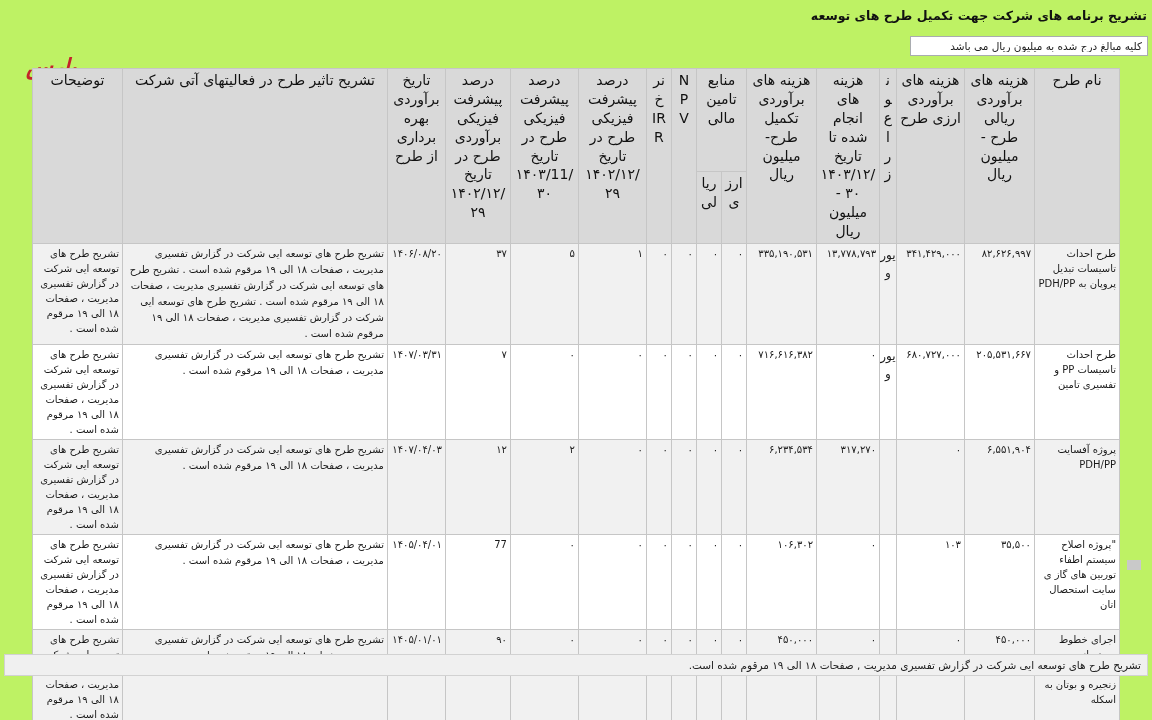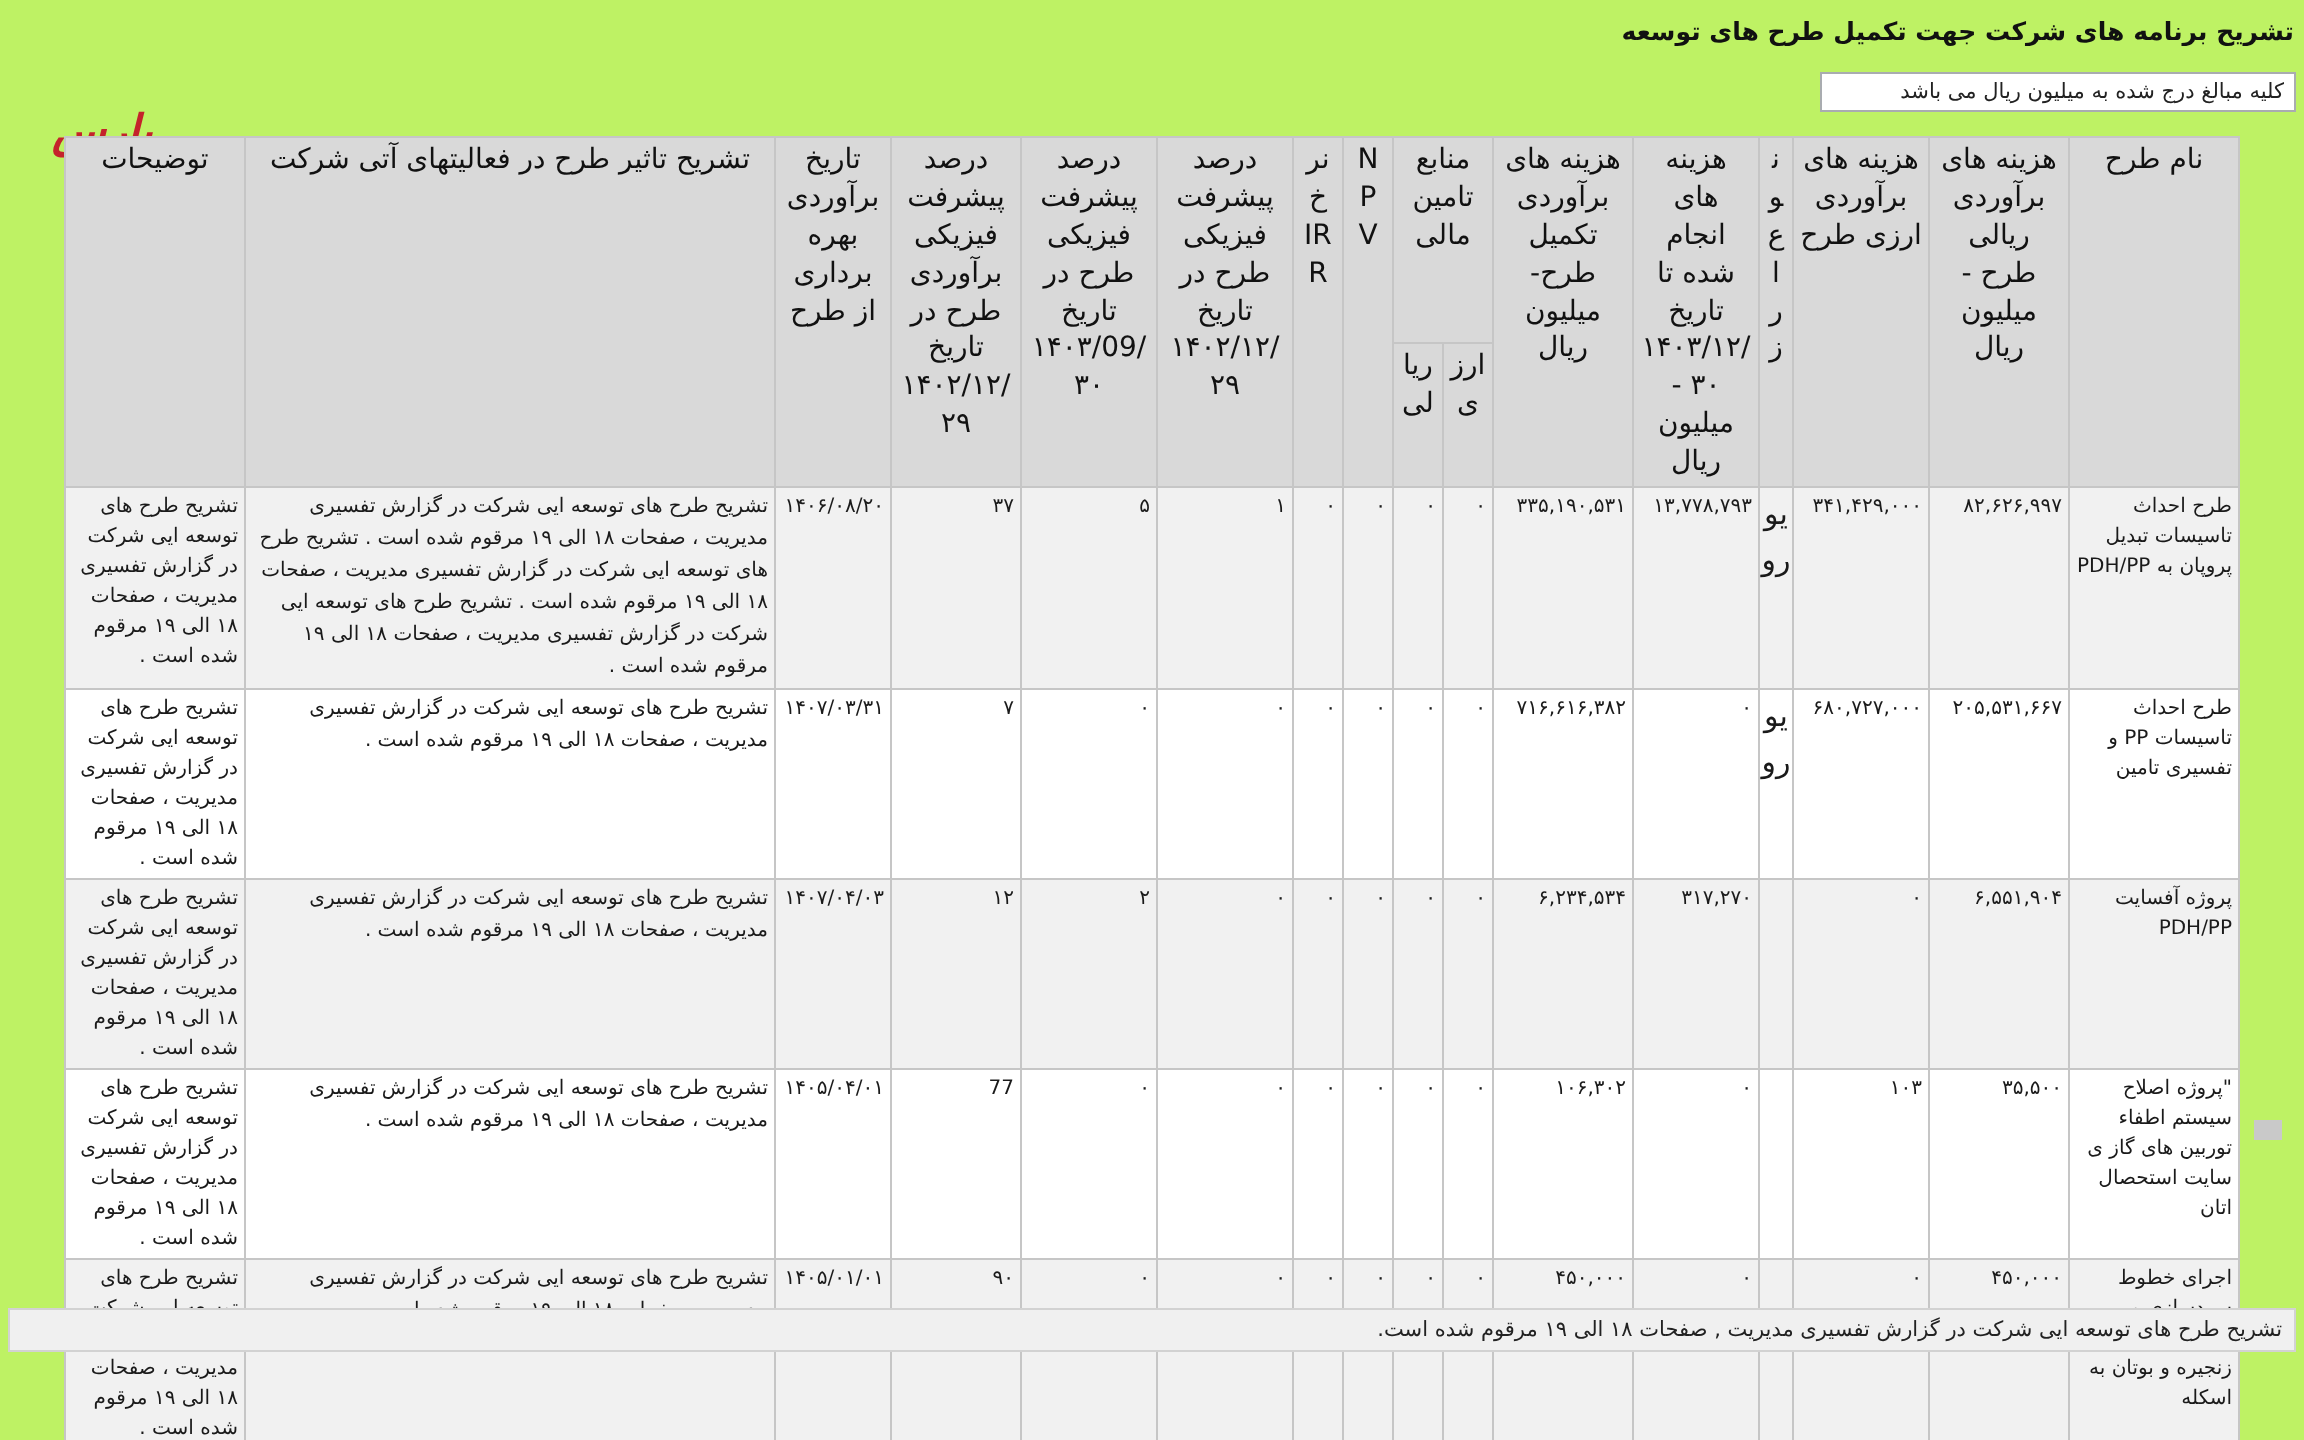--- a/index.html
+++ b/index.html
@@ -11,21 +11,21 @@
         font-family:"DejaVu Sans",sans-serif;font-size:10.5px;text-align:right;direction:rtl;
         padding:3px 5px;color:#222;}
   .tbl-wrap{position:absolute;top:68px;right:32px;}
   table{border-collapse:collapse;table-layout:fixed;width:1087px;font-size:10px;}
   th,td{border:1px solid #c6c6c6;vertical-align:top;padding:2px 3px;overflow:hidden;word-wrap:break-word;}
   th{background:#d9d9d9;font-weight:normal;text-align:center;font-size:14px;line-height:1.35;color:#111;}
   td{line-height:1.5;background:#fff;}
   tr.odd td{background:#f1f1f1;}
   td.num{text-align:right;}
   td.txt{text-align:right;}
-  td.cur{font-size:15px;text-align:center;padding:2px 0;}
+  td.cur{font-size:12px;text-align:center;padding:2px 0;}
   td.impact{text-align:right;line-height:1.6;}
   .footer-heading{position:absolute;top:636px;right:5px;font-size:12px;font-weight:bold;color:#111;}
   .footer-bar{position:absolute;top:654px;right:4px;left:4px;background:#f0f0f0;border:1px solid #d2d2d2;
         font-size:10.5px;text-align:right;padding:4px 6px;color:#222;}
   .scroll-thumb{position:absolute;top:560px;left:1127px;width:14px;height:10px;background:#c9c9c9;}
 </style>
 </head>
 <body>
 
 <div class="page">
@@ -61,21 +61,21 @@
           <th rowspan="2">نام طرح</th>
           <th rowspan="2">هزینه های برآوردی ریالی طرح - میلیون ریال</th>
           <th rowspan="2">هزینه های برآوردی ارزی طرح</th>
           <th rowspan="2">نوع ارز</th>
           <th rowspan="2">هزینه های انجام شده تا تاریخ ۱۴۰۳/۱۲/۳۰ - میلیون ریال</th>
           <th rowspan="2">هزینه های برآوردی تکمیل طرح- میلیون ریال</th>
           <th colspan="2">منابع تامین مالی</th>
           <th rowspan="2">NPV</th>
           <th rowspan="2">نرخ IRR</th>
           <th rowspan="2">درصد پیشرفت فیزیکی طرح در تاریخ ۱۴۰۲/۱۲/۲۹</th>
-          <th rowspan="2">درصد پیشرفت فیزیکی طرح در تاریخ ۱۴۰۳/09/۳۰</th>
+          <th rowspan="2">درصد پیشرفت فیزیکی طرح در تاریخ ۱۴۰۳/11/۳۰</th>
           <th rowspan="2">درصد پیشرفت فیزیکی برآوردی طرح در تاریخ ۱۴۰۲/۱۲/۲۹</th>
           <th rowspan="2">تاریخ برآوردی بهره برداری از طرح</th>
           <th rowspan="2">تشریح تاثیر طرح در فعالیتهای آتی شرکت</th>
           <th rowspan="2">توضیحات</th>
         </tr>
         <tr style="height:28px">
           <th>ارزی</th>
           <th>ریالی</th>
         </tr>
       </thead>

